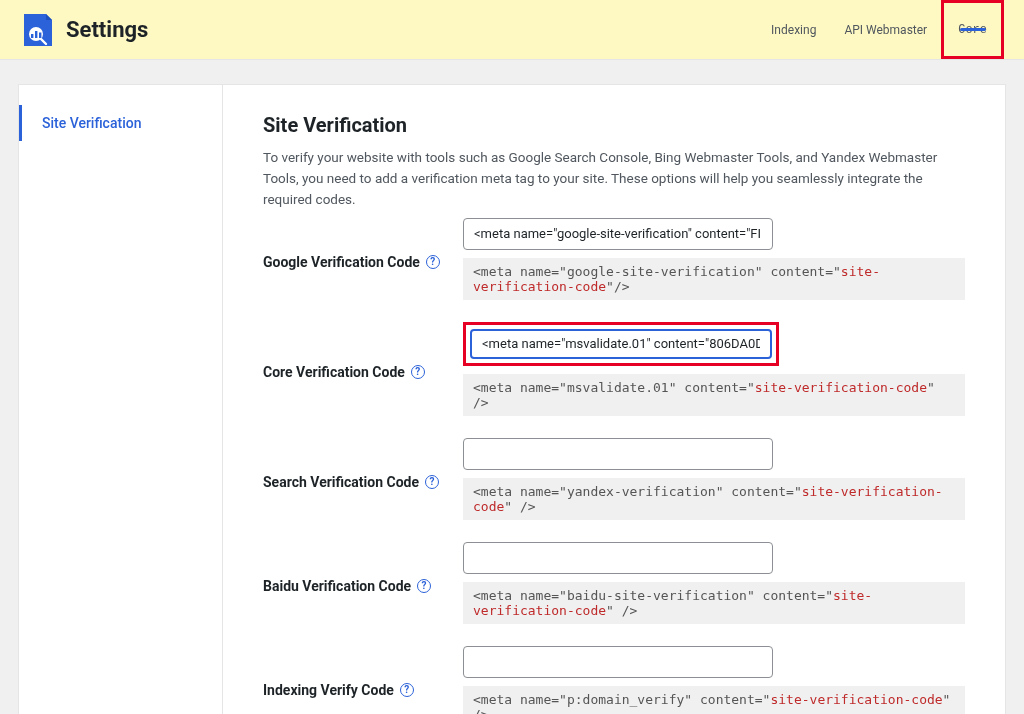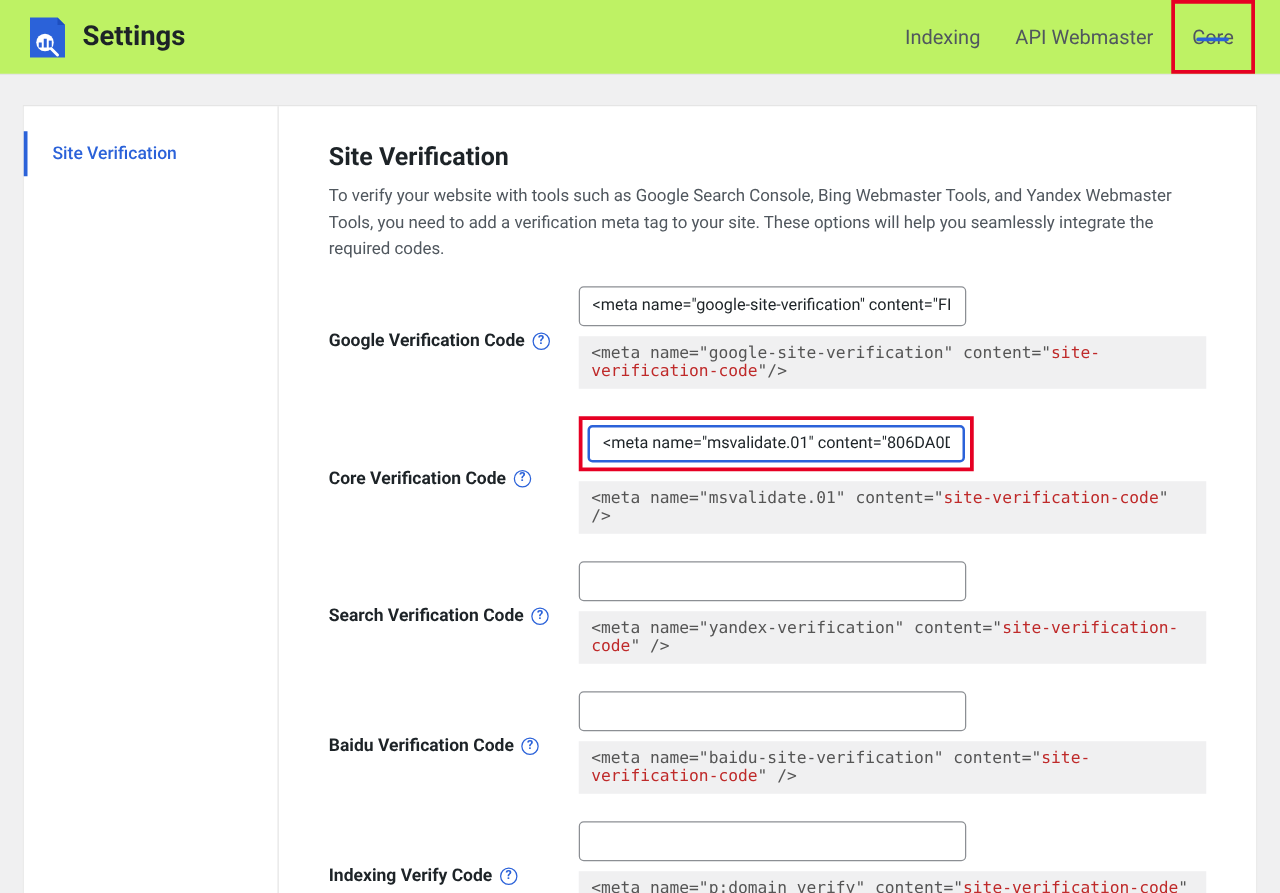--- a/index.html
+++ b/index.html
@@ -3,21 +3,21 @@
 <meta charset="utf-8">
 <style>
   * { box-sizing: border-box; margin: 0; padding: 0; }
   body {
     font-family: -apple-system, BlinkMacSystemFont, "Segoe UI", Roboto, Helvetica, Arial, sans-serif;
     background: #f0f0f1;
     color: #1d2327;
     font-size: 14px;
   }
   .topbar {
-    background: #bef264;
+    background: #fef9c3;
     height: 60px;
     display: flex;
     align-items: center;
     padding: 0 20px;
     border-bottom: 1px solid #e5e5e5;
   }
   .logo {
     display: flex;
     align-items: center;
     gap: 10px;
@@ -36,41 +36,42 @@
     display: flex;
     margin-left: auto;
     gap: 0;
     height: 100%;
     align-items: stretch;
   }
   .tab {
     display: flex;
     align-items: center;
     padding: 0 14px;
-    font-size: 16px;
+    font-size: 12px;
     color: #50575e;
     cursor: pointer;
     position: relative;
   }
   .tab.active::after {
     content: '';
     position: absolute;
     bottom: 6px;
     left: 50%;
     transform: translateX(-50%);
     width: 26px;
     height: 3px;
     background: #2b62d9;
     border-radius: 2px;
   }
   .tab-highlight {
     border: 3px solid #e60023;
     padding: 0 14px;
     display: flex;
     align-items: center;
+    font-family: Liberation Mono, monospace;
   }
 
   .page {
     padding: 24px 18px 0 18px;
   }
   .card {
     background: #fff;
     border: 1px solid #e5e5e5;
     display: flex;
     min-height: 620px;
@@ -94,21 +95,21 @@
   }
   .section-title {
     font-size: 20px;
     font-weight: 700;
     margin-bottom: 10px;
   }
   .section-desc {
     font-size: 13.5px;
     color: #50575e;
     line-height: 1.55;
-    margin-bottom: 19px;
+    margin-bottom: 8px;
     max-width: 720px;
   }
   .fieldrow {
     display: flex;
     align-items: center;
     margin-bottom: 22px;
   }
   .field-label {
     width: 200px;
     flex-shrink: 0;

